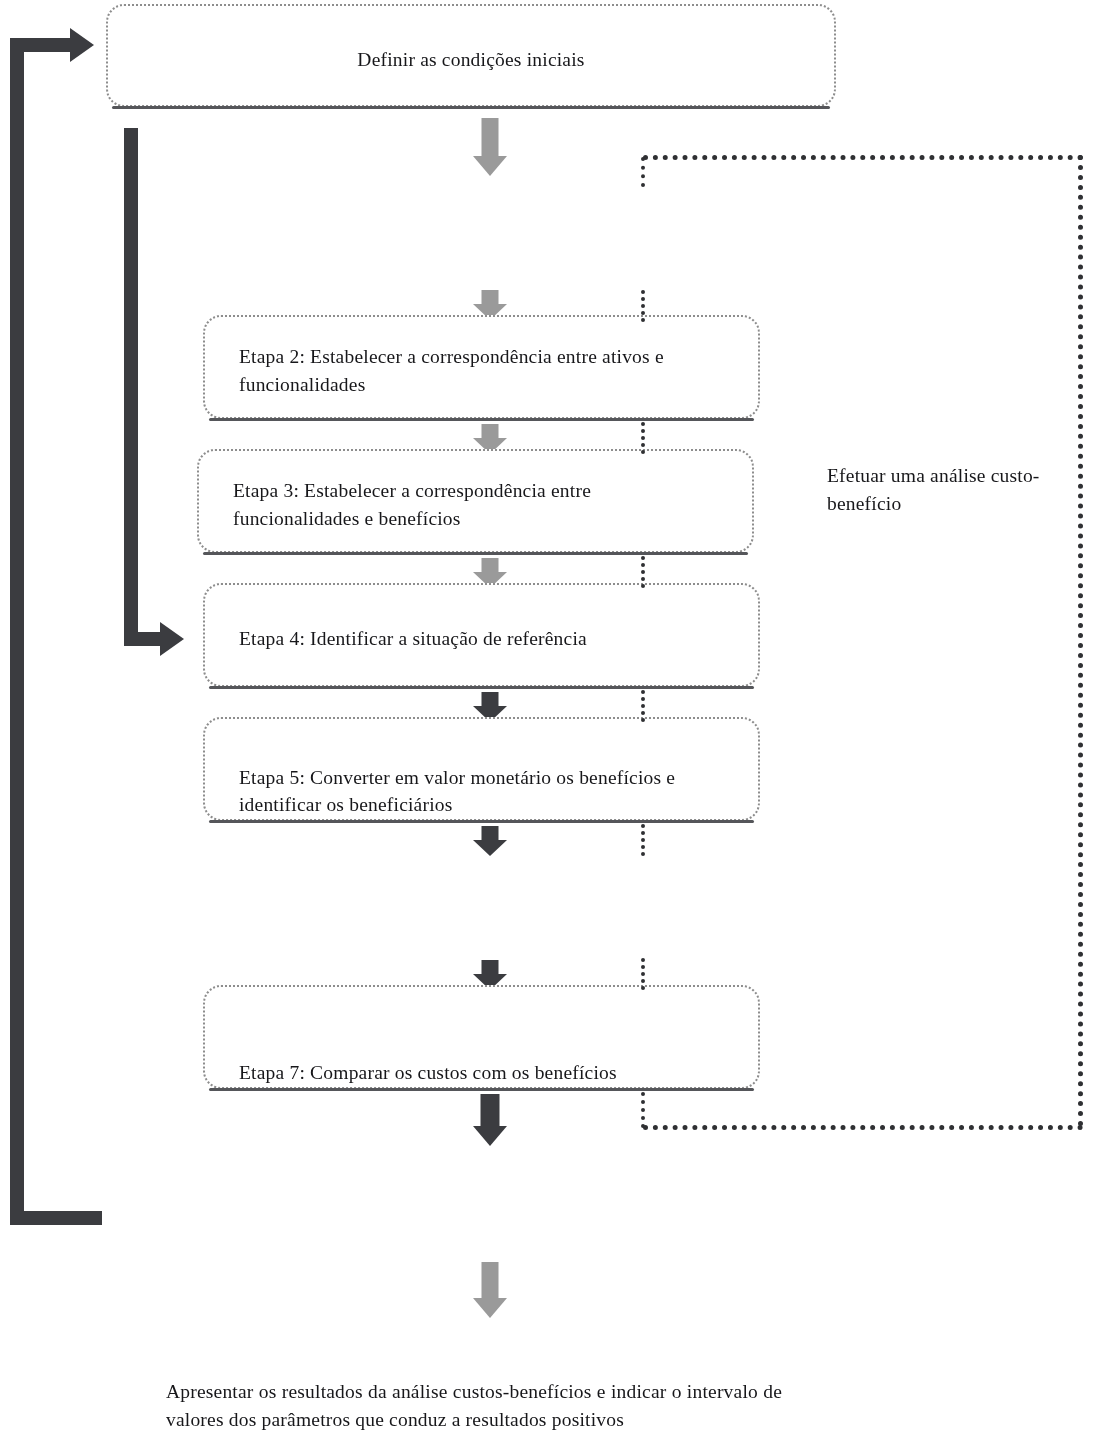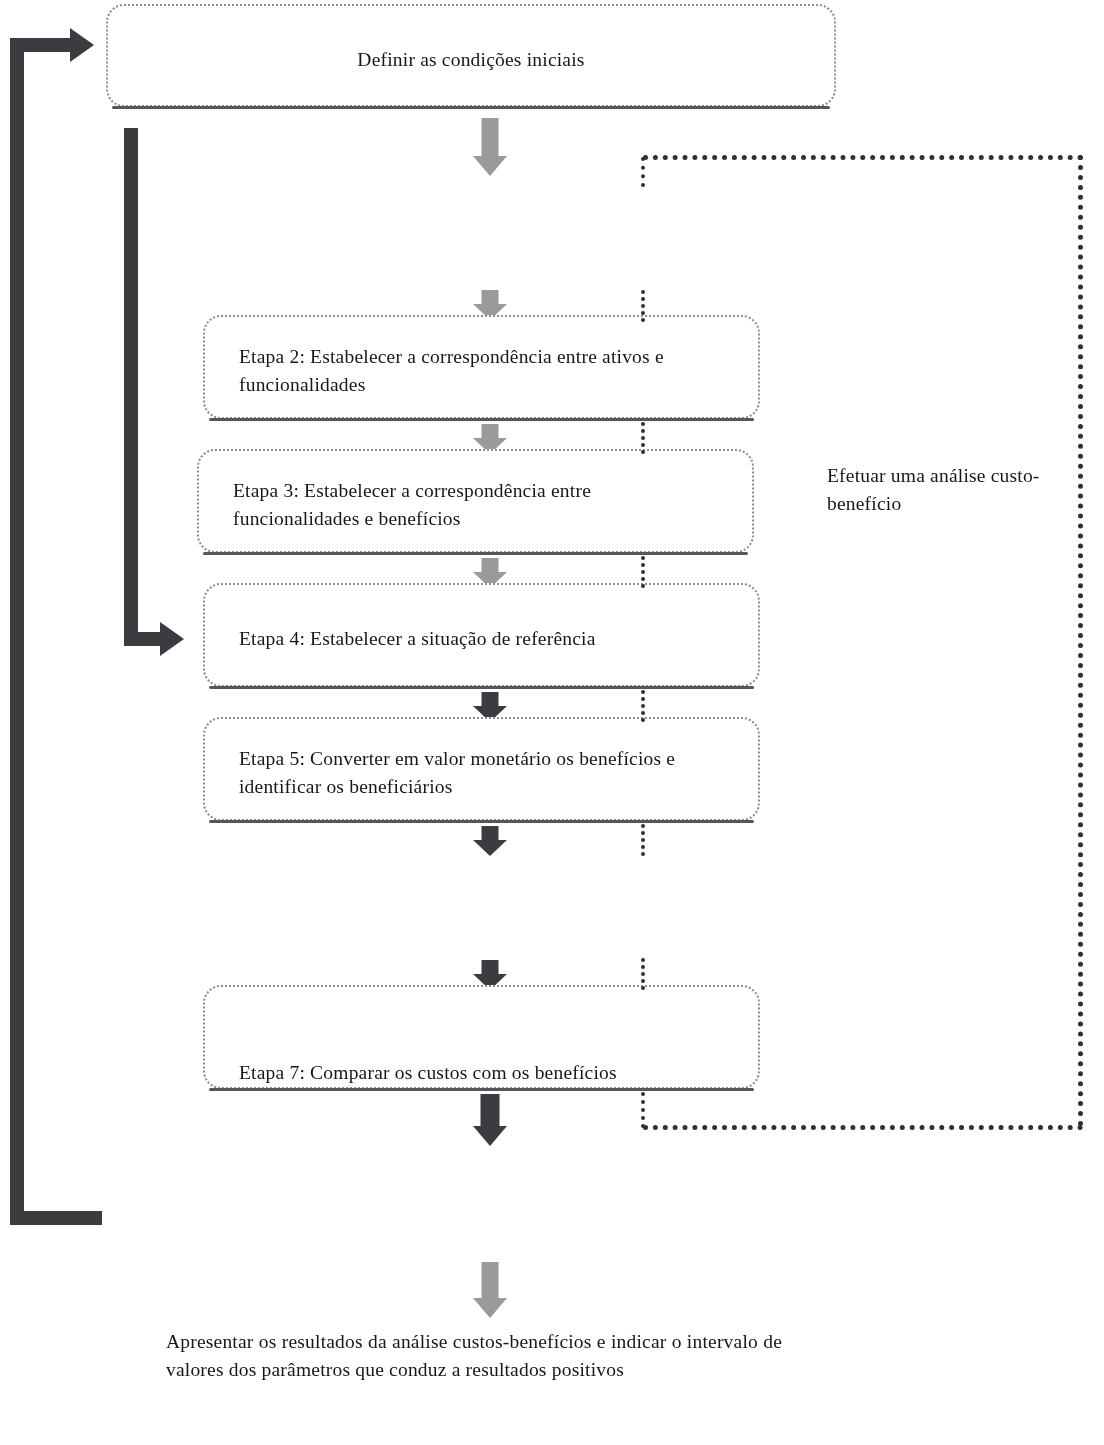--- a/index.html
+++ b/index.html
@@ -171,28 +171,28 @@
 
   <div class="node" style="left:197px; top:449px; width:557px; height:104px;">
     <span class="txt">Etapa 3: Estabelecer a correspondência entre funcionalidades e benefícios</span>
   </div>
   <div class="varrow" style="left:473px; top:558px; width:34px; height:30px;">
     <div class="shaft" style="width:17px; height:14px; background:#9a9a9a;"></div>
     <div class="head" style="border-top:16px solid #9a9a9a;"></div>
   </div>
 
   <div class="node" style="left:203px; top:583px; width:557px; height:104px;">
-    <span class="txt">Etapa 4: Estabelecer a situação de referência</span>
+    <span class="txt">Etapa 4: Identificar a situação de referência</span>
   </div>
   <div class="varrow" style="left:473px; top:692px; width:34px; height:30px;">
     <div class="shaft" style="width:17px; height:14px; background:#3b3c40;"></div>
     <div class="head" style="border-top:16px solid #3b3c40;"></div>
   </div>
 
-  <div class="node" style="left:203px; top:717px; width:557px; height:104px;">
+  <div class="node" style="left:203px; top:717px; width:557px; height:104px;align-items:flex-end;">
     <span class="txt">Etapa 5: Converter em valor monetário os benefícios e identificar os beneficiários</span>
   </div>
   <div class="varrow" style="left:473px; top:826px; width:34px; height:30px;">
     <div class="shaft" style="width:17px; height:14px; background:#3b3c40;"></div>
     <div class="head" style="border-top:16px solid #3b3c40;"></div>
   </div>
 
   <div class="varrow" style="left:473px; top:960px; width:34px; height:30px;">
     <div class="shaft" style="width:17px; height:14px; background:#3b3c40;"></div>
     <div class="head" style="border-top:16px solid #3b3c40;"></div>
@@ -209,17 +209,17 @@
   <div class="freetext" style="left:827px; top:462px; width:215px;">
     <span>Efetuar uma análise custo-benefício</span>
   </div>
 
 
   <div class="varrow" style="left:473px; top:1262px; width:34px; height:56px;">
     <div class="shaft" style="width:17px; height:36px; background:#9a9a9a;"></div>
     <div class="head" style="border-top:20px solid #9a9a9a;"></div>
   </div>
 
-  <div class="freetext" style="left:166px; top:1328px; width:616px; text-align:justify;font-family:Liberation Serif, serif;">
+  <div class="freetext" style="left:166px; top:1378px; width:616px; text-align:justify;font-family:Liberation Serif, serif;">
     <span>Apresentar os resultados da análise custos-benefícios e indicar o intervalo de valores dos parâmetros que conduz a resultados positivos</span>
   </div>
 
 </div>
 
 </body></html>

